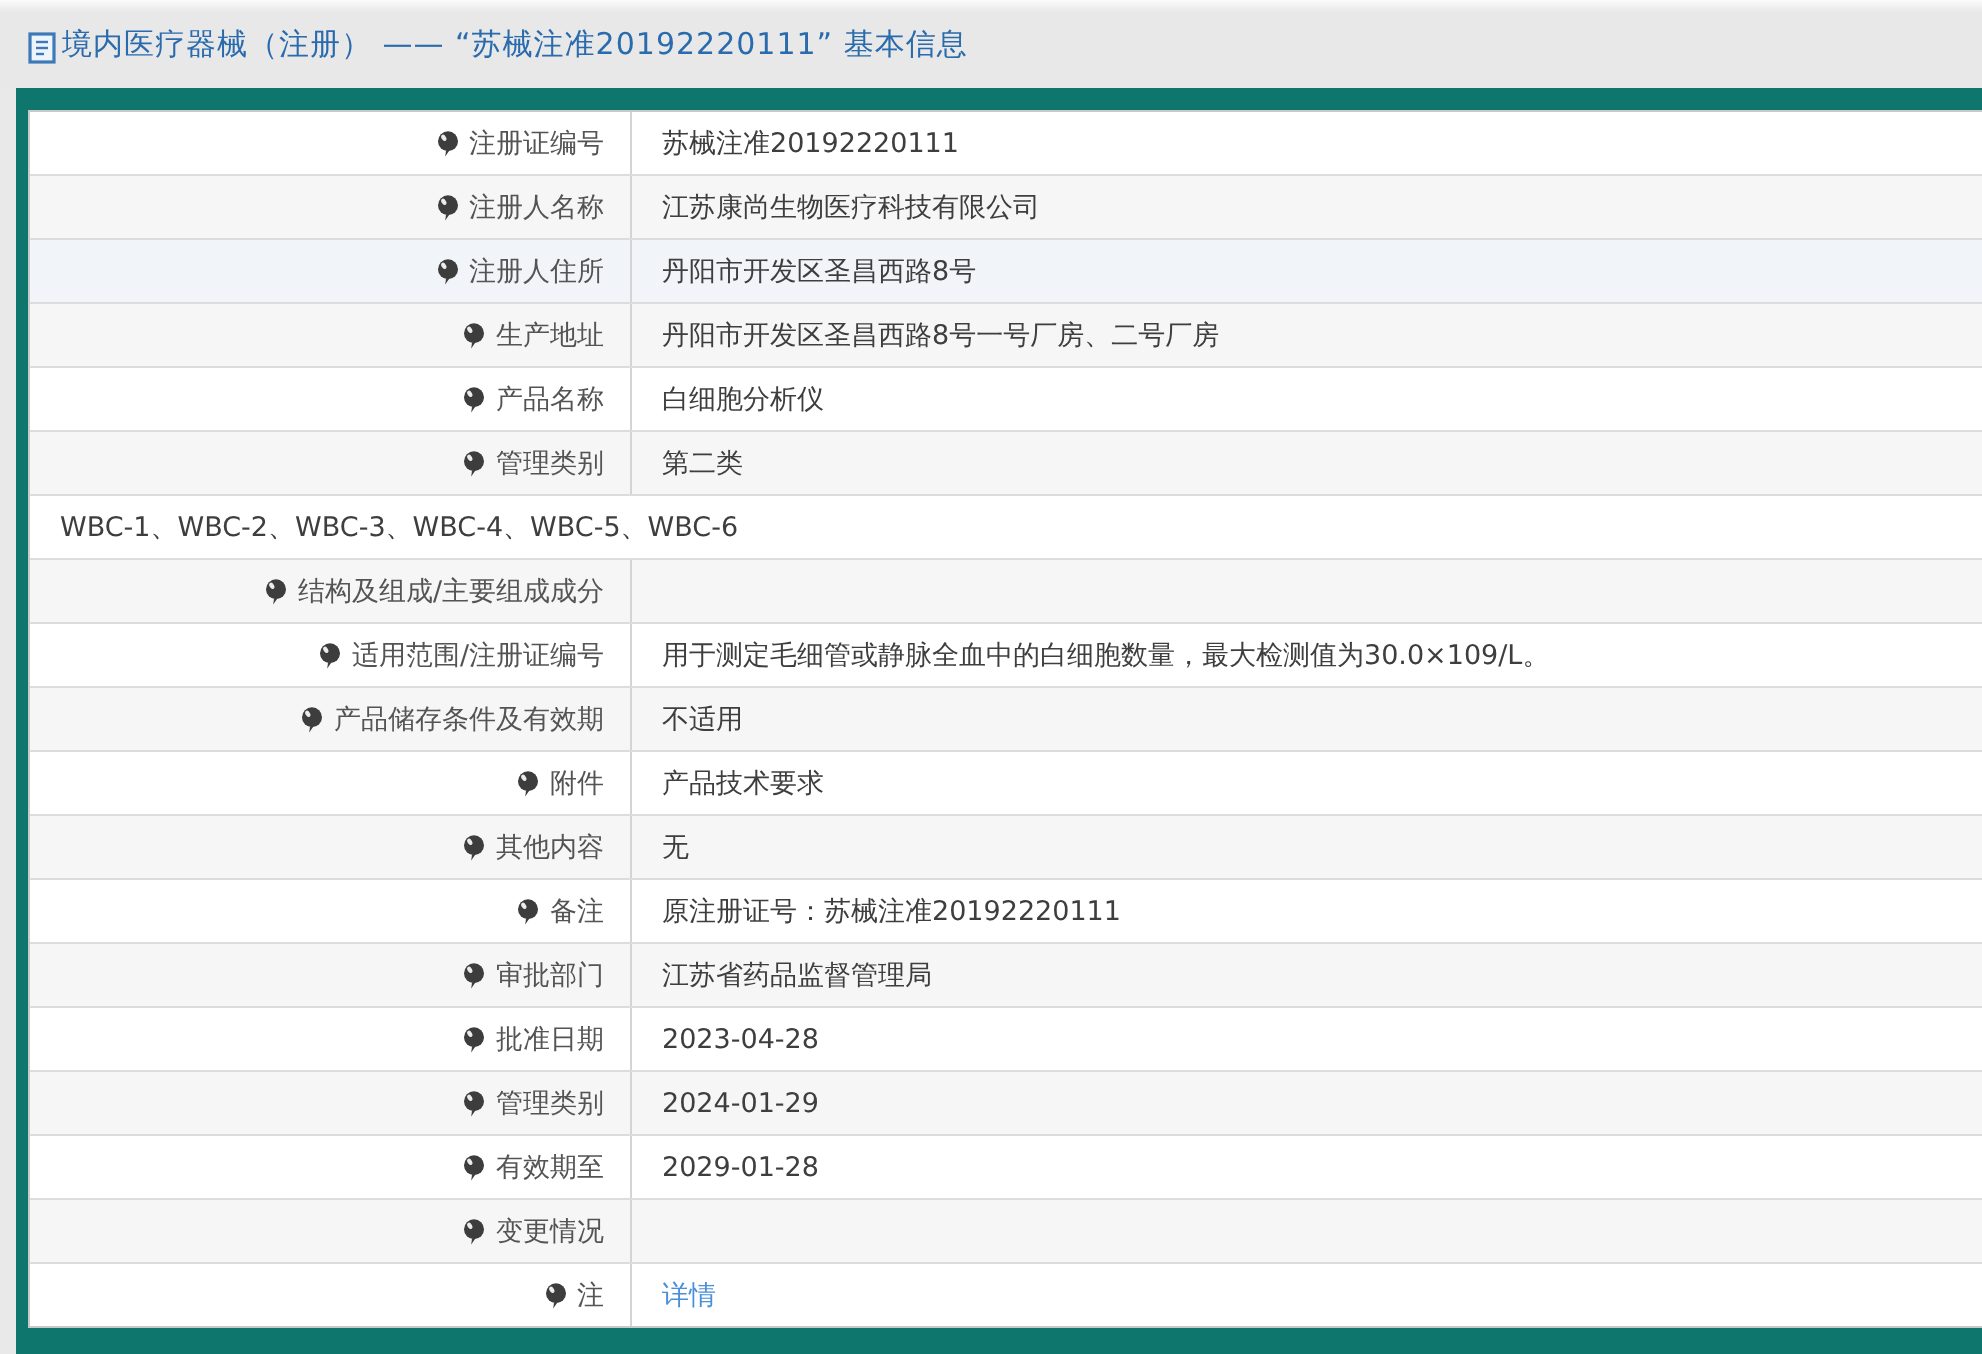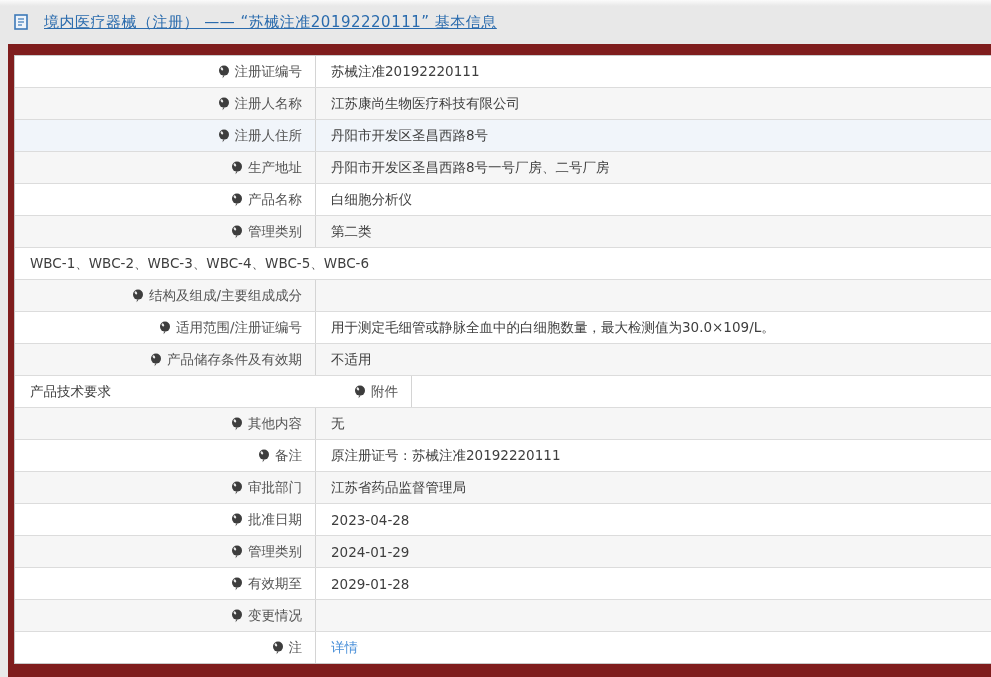--- a/index.html
+++ b/index.html
@@ -8,27 +8,27 @@
     background:#e9e9e9;
     font-family:"DejaVu Sans","Liberation Sans",sans-serif;
   }
   
   .header-bar{
     position:absolute;left:0;top:0;width:991px;height:44px;
     background:linear-gradient(to bottom,#fbfbfb 0px,#e8e8e8 6px,#e8e8e8 100%);
   }
   .header-title{
     position:absolute;left:14px;top:13px;
-    display:flex;align-items:flex-start;gap:16px;
-    color:#2a6bad;font-size:15px;letter-spacing:.5px;white-space:nowrap;text-decoration:underline;
+    display:flex;align-items:flex-end;gap:3px;
+    color:#2a6bad;font-size:15px;letter-spacing:.5px;white-space:nowrap;
   }
   .doc-icon{display:inline-flex;flex:none;margin-top:1px;}
   
   .panel{
-    position:absolute;left:8px;top:44px;right:0;bottom:0;background:#7f1d1d;
+    position:absolute;left:8px;top:44px;right:0;bottom:0;background:#0f766e;
   }
   
   .info-table{
     position:absolute;left:6px;top:11px;width:1080px;
     border:1px solid #c9c9c9;border-right:none;
     background:#fff;
   }
   .row{
     display:flex;align-items:stretch;height:31px;
     border-bottom:1px solid #dcdcdc;background:#ffffff;
@@ -200,32 +200,32 @@
           <path d="M5.0 10.4 L6.6 10.4 L4.6 13.2 Z" fill="#3d3d3d"></path>
         </svg>
       </span>
       <span class="label-text">产品储存条件及有效期</span>
     </div>
     <div class="cell value">
       <span class="value-text">不适用</span>
     </div>
   </div>
       <div class="row">
+    <div class="cell label">
+      <span class="note-icon" hidden="">
+        <svg width="12" height="14" viewBox="0 0 12 14">
+          <circle cx="6" cy="5.6" r="5" fill="#3d3d3d"></circle>
+          <ellipse cx="3.9" cy="3.9" rx="1.1" ry="1.7" fill="#ffffff" opacity="0.9" transform="rotate(-32 3.9 3.9)"></ellipse>
+          <path d="M5.0 10.4 L6.6 10.4 L4.6 13.2 Z" fill="#3d3d3d"></path>
+        </svg>
+      </span>
+      <span class="label-text">附件</span>
+    </div>
     <div class="cell value">
       <span class="value-text">产品技术要求</span>
-    </div>
-    <div class="cell label">
-      <span class="note-icon" hidden="">
-        <svg width="12" height="14" viewBox="0 0 12 14">
-          <circle cx="6" cy="5.6" r="5" fill="#3d3d3d"></circle>
-          <ellipse cx="3.9" cy="3.9" rx="1.1" ry="1.7" fill="#ffffff" opacity="0.9" transform="rotate(-32 3.9 3.9)"></ellipse>
-          <path d="M5.0 10.4 L6.6 10.4 L4.6 13.2 Z" fill="#3d3d3d"></path>
-        </svg>
-      </span>
-      <span class="label-text">附件</span>
     </div>
   </div>
       <div class="row alt">
     <div class="cell label">
       <span class="note-icon" hidden="">
         <svg width="12" height="14" viewBox="0 0 12 14">
           <circle cx="6" cy="5.6" r="5" fill="#3d3d3d"></circle>
           <ellipse cx="3.9" cy="3.9" rx="1.1" ry="1.7" fill="#ffffff" opacity="0.9" transform="rotate(-32 3.9 3.9)"></ellipse>
           <path d="M5.0 10.4 L6.6 10.4 L4.6 13.2 Z" fill="#3d3d3d"></path>
         </svg>

